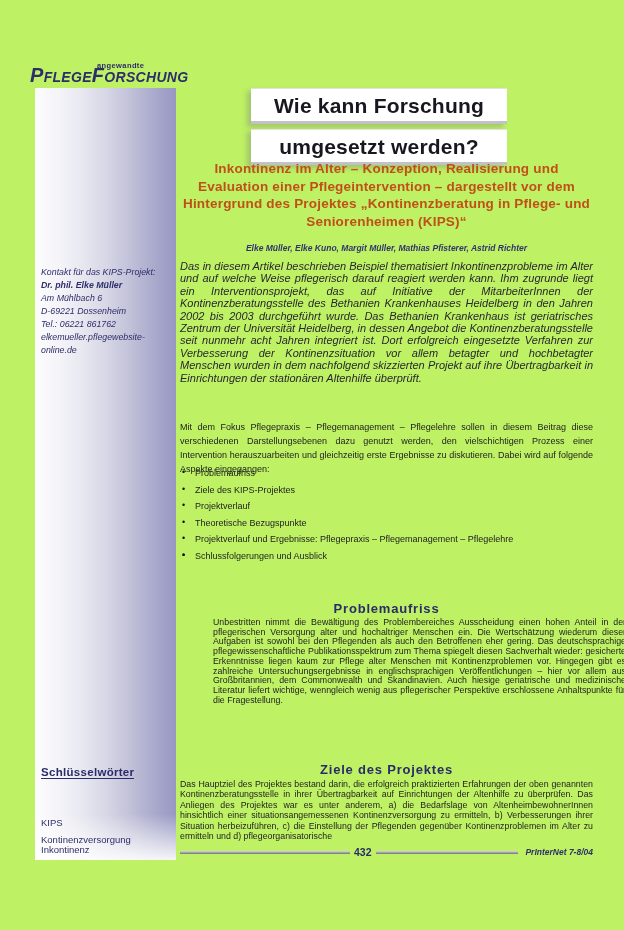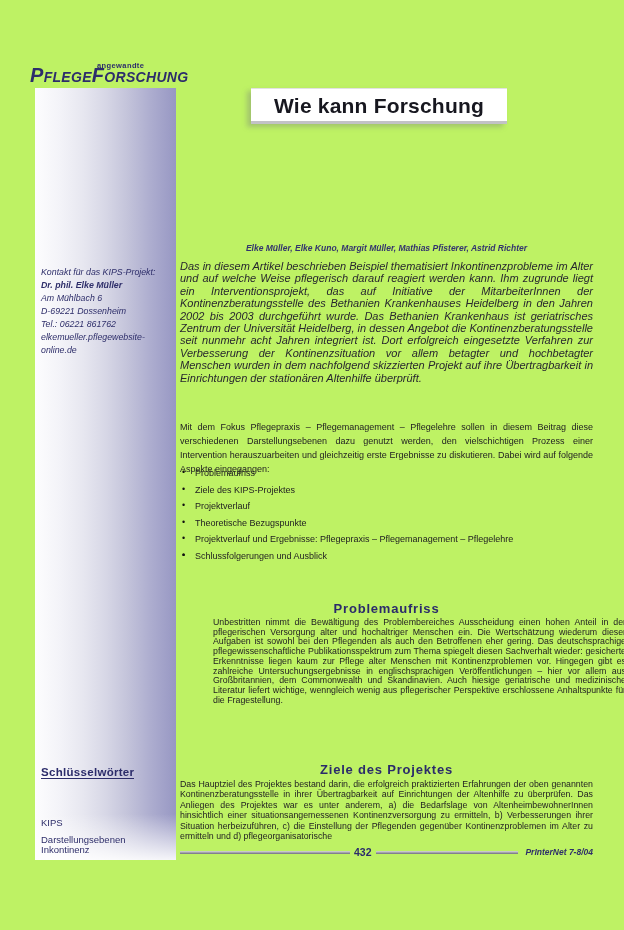--- a/index.html
+++ b/index.html
@@ -112,22 +112,24 @@
 
 <div class="page">
 
   <div class="gradient-bar"></div>
 
   <div class="brand-small">angewandte</div>
   <div class="brand-name">PflegeForschung</div>
 
   <div class="title-box">
     <div class="title-line">Wie kann Forschung</div>
+    <div class="title-line">umgesetzt werden?</div>
   </div>
 
+  <div class="subtitle">Inkontinenz im Alter – Konzeption, Realisierung und Evaluation einer Pflegeintervention – dargestellt vor dem Hintergrund des Projektes „Kontinenzberatung in Pflege- und Seniorenheimen (KIPS)“</div>
 
   <div class="authors">Elke Müller, Elke Kuno, Margit Müller, Mathias Pfisterer, Astrid Richter</div>
 
   <div class="contact">
     <div>Kontakt für das KIPS-Projekt:</div>
     <div class="name">Dr. phil. Elke Müller</div>
     <div>Am Mühlbach 6</div>
     <div>D-69221 Dossenheim</div>
     <div>Tel.: 06221 861762</div>
     <div>elkemueller.pflegewebsite-</div>
@@ -147,21 +149,21 @@
     <li><span class="bullet">•</span></li>
     <li><span class="bullet">•</span><span>Schlussfolgerungen und Ausblick</span></li>
   </ul>
 
   <div class="section-heading heading-1">Problemaufriss</div>
   <div class="section-body section-body-1">Unbestritten nimmt die Bewältigung des Problembereiches Ausscheidung einen hohen Anteil in der pflegerischen Versorgung alter und hochaltriger Menschen ein. Die Wertschätzung wiederum dieser Aufgaben ist sowohl bei den Pflegenden als auch den Betroffenen eher gering. Das deutschsprachige pflegewissenschaftliche Publikationsspektrum zum Thema spiegelt diesen Sachverhalt wieder: gesicherte Erkenntnisse liegen kaum zur Pflege alter Menschen mit Kontinenzproblemen vor. Hingegen gibt es zahlreiche Untersuchungsergebnisse in englischsprachigen Veröffentlichungen – hier vor allem aus Großbritannien, dem Commonwealth und Skandinavien. Auch hiesige geriatrische und medizinische Literatur liefert wichtige, wenngleich wenig aus pflegerischer Perspektive erschlossene Anhaltspunkte für die Fragestellung.</div>
 
   <div class="keywords-heading">Schlüsselwörter</div>
   <div class="keyword keyword-1">Inkontinenz</div>
   <div class="keyword keyword-2">KIPS</div>
-  <div class="keyword keyword-3">Darstellungsebenen</div>
+  <div class="keyword keyword-3">Kontinenzversorgung</div>
 
   <div class="section-heading heading-2">Ziele des Projektes</div>
   <div class="section-body section-body-2">Das Hauptziel des Projektes bestand darin, die erfolgreich praktizierten Erfahrungen der oben genannten Kontinenzberatungsstelle in ihrer Übertragbarkeit auf Einrichtungen der Altenhilfe zu überprüfen. Das Anliegen des Projektes war es unter anderem, a) die Bedarfslage von AltenheimbewohnerInnen hinsichtlich einer situationsangemessenen Kontinenzversorgung zu ermitteln, b) Verbesserungen ihrer Situation herbeizuführen, c) die Einstellung der Pflegenden gegenüber Kontinenzproblemen im Alter zu ermitteln und d) pflegeorganisatorische</div>
 
   <div class="footer">
     <div class="rule rule-left"></div>
     <div class="page-number">432</div>
     <div class="rule rule-right"></div>
     <div class="issue">PrInterNet 7-8/04</div>
   </div>

